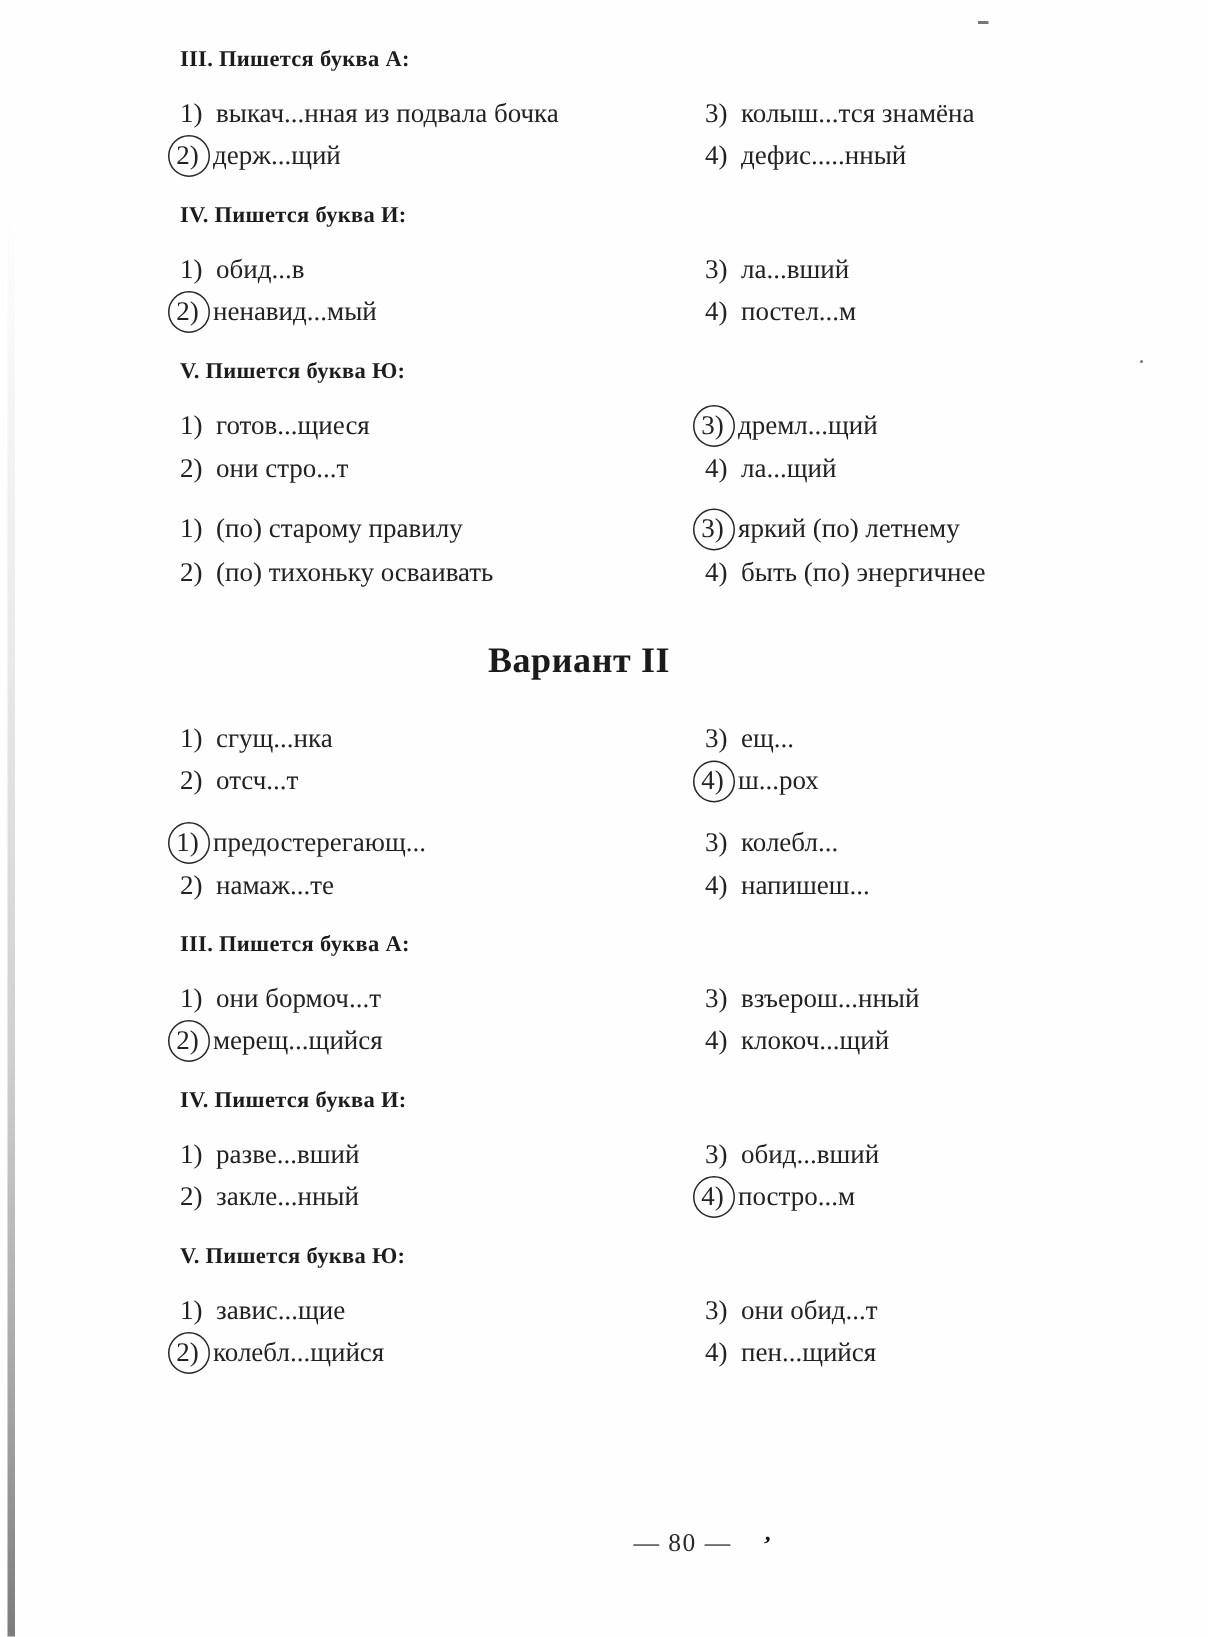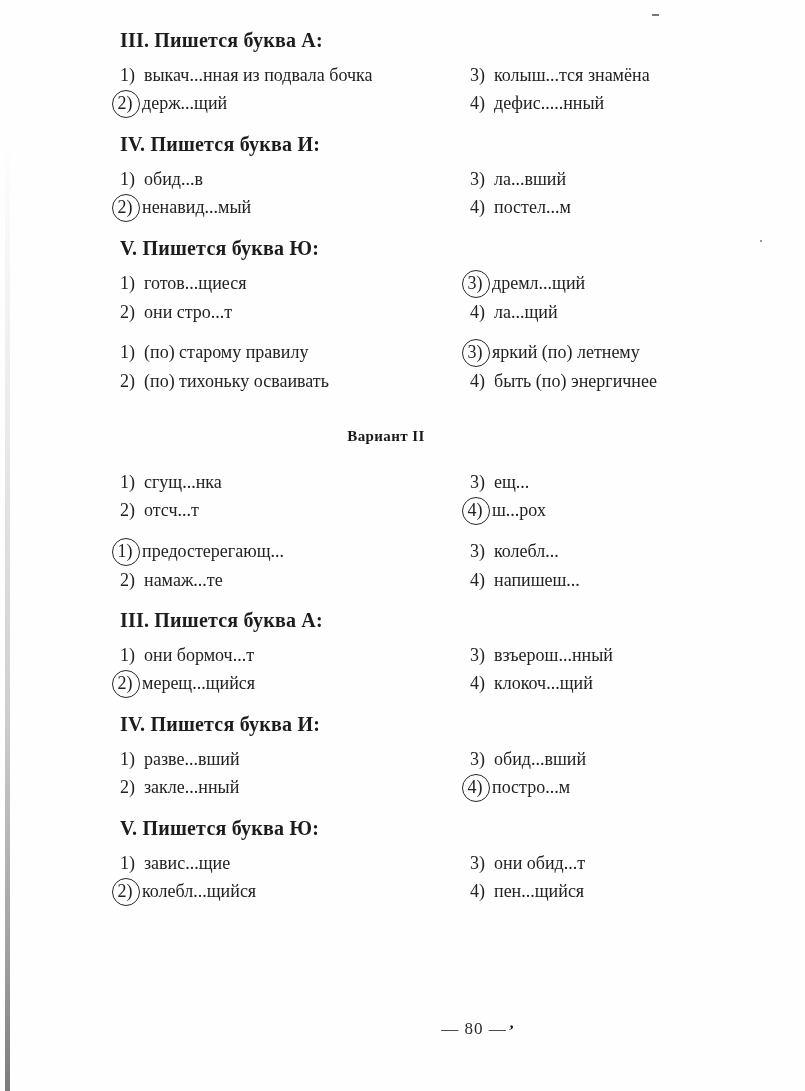--- a/index.html
+++ b/index.html
@@ -23,21 +23,21 @@
   .speck{
     position:absolute;background:#777;
   }
   .speck.s1{left:652px;top:14px;width:7px;height:2px;}
   .speck.s2{left:760px;top:240px;width:2px;height:2px;border-radius:50%;}
   .content{
     position:absolute;left:120px;top:30px;width:572px;
   }
   .qsec{margin:0 0 19px 0;}
   .qtitle{
-    font-size:20px;line-height:20px;font-weight:bold;
+    font-size:15px;line-height:20px;font-weight:bold;
     margin:0 0 15px 0;color:#1c1c1c;letter-spacing:0.2px;
   }
   .opts{
     display:grid;
     grid-template-columns:350px 1fr;
     grid-template-rows:repeat(2,auto);
     grid-auto-flow:column;
     row-gap:7px;
   }
   .opt{
@@ -48,25 +48,25 @@
   }
   .num.circled{
     border:1.7px solid #262626;
     border-radius:50%;
     min-width:20px;text-align:center;
     padding:2px 4px 3px 2px;
     margin:-4px 2px -3px -8px;
   }
   .txt{white-space:nowrap;}
   .variant-heading{
-    font-size:15px;font-weight:bold;text-align:center;
+    font-size:24px;font-weight:bold;text-align:center;
     margin:36px 40px 27px 0;color:#1a1a1a;letter-spacing:0.4px;
   }
   .footer{
-    position:absolute;top:1019px;left:474px;transform:translateX(-50%);
+    position:absolute;top:1019px;left:455px;transform:translateX(-50%);
     font-size:17px;color:#2a2a2a;letter-spacing:1px;white-space:nowrap;
   }
   .ink-mark{
     position:absolute;left:508px;top:1022px;
     font-size:16px;font-weight:bold;color:#111;transform:rotate(12deg);
   }
 </style>
 </head>
 <body>
 

